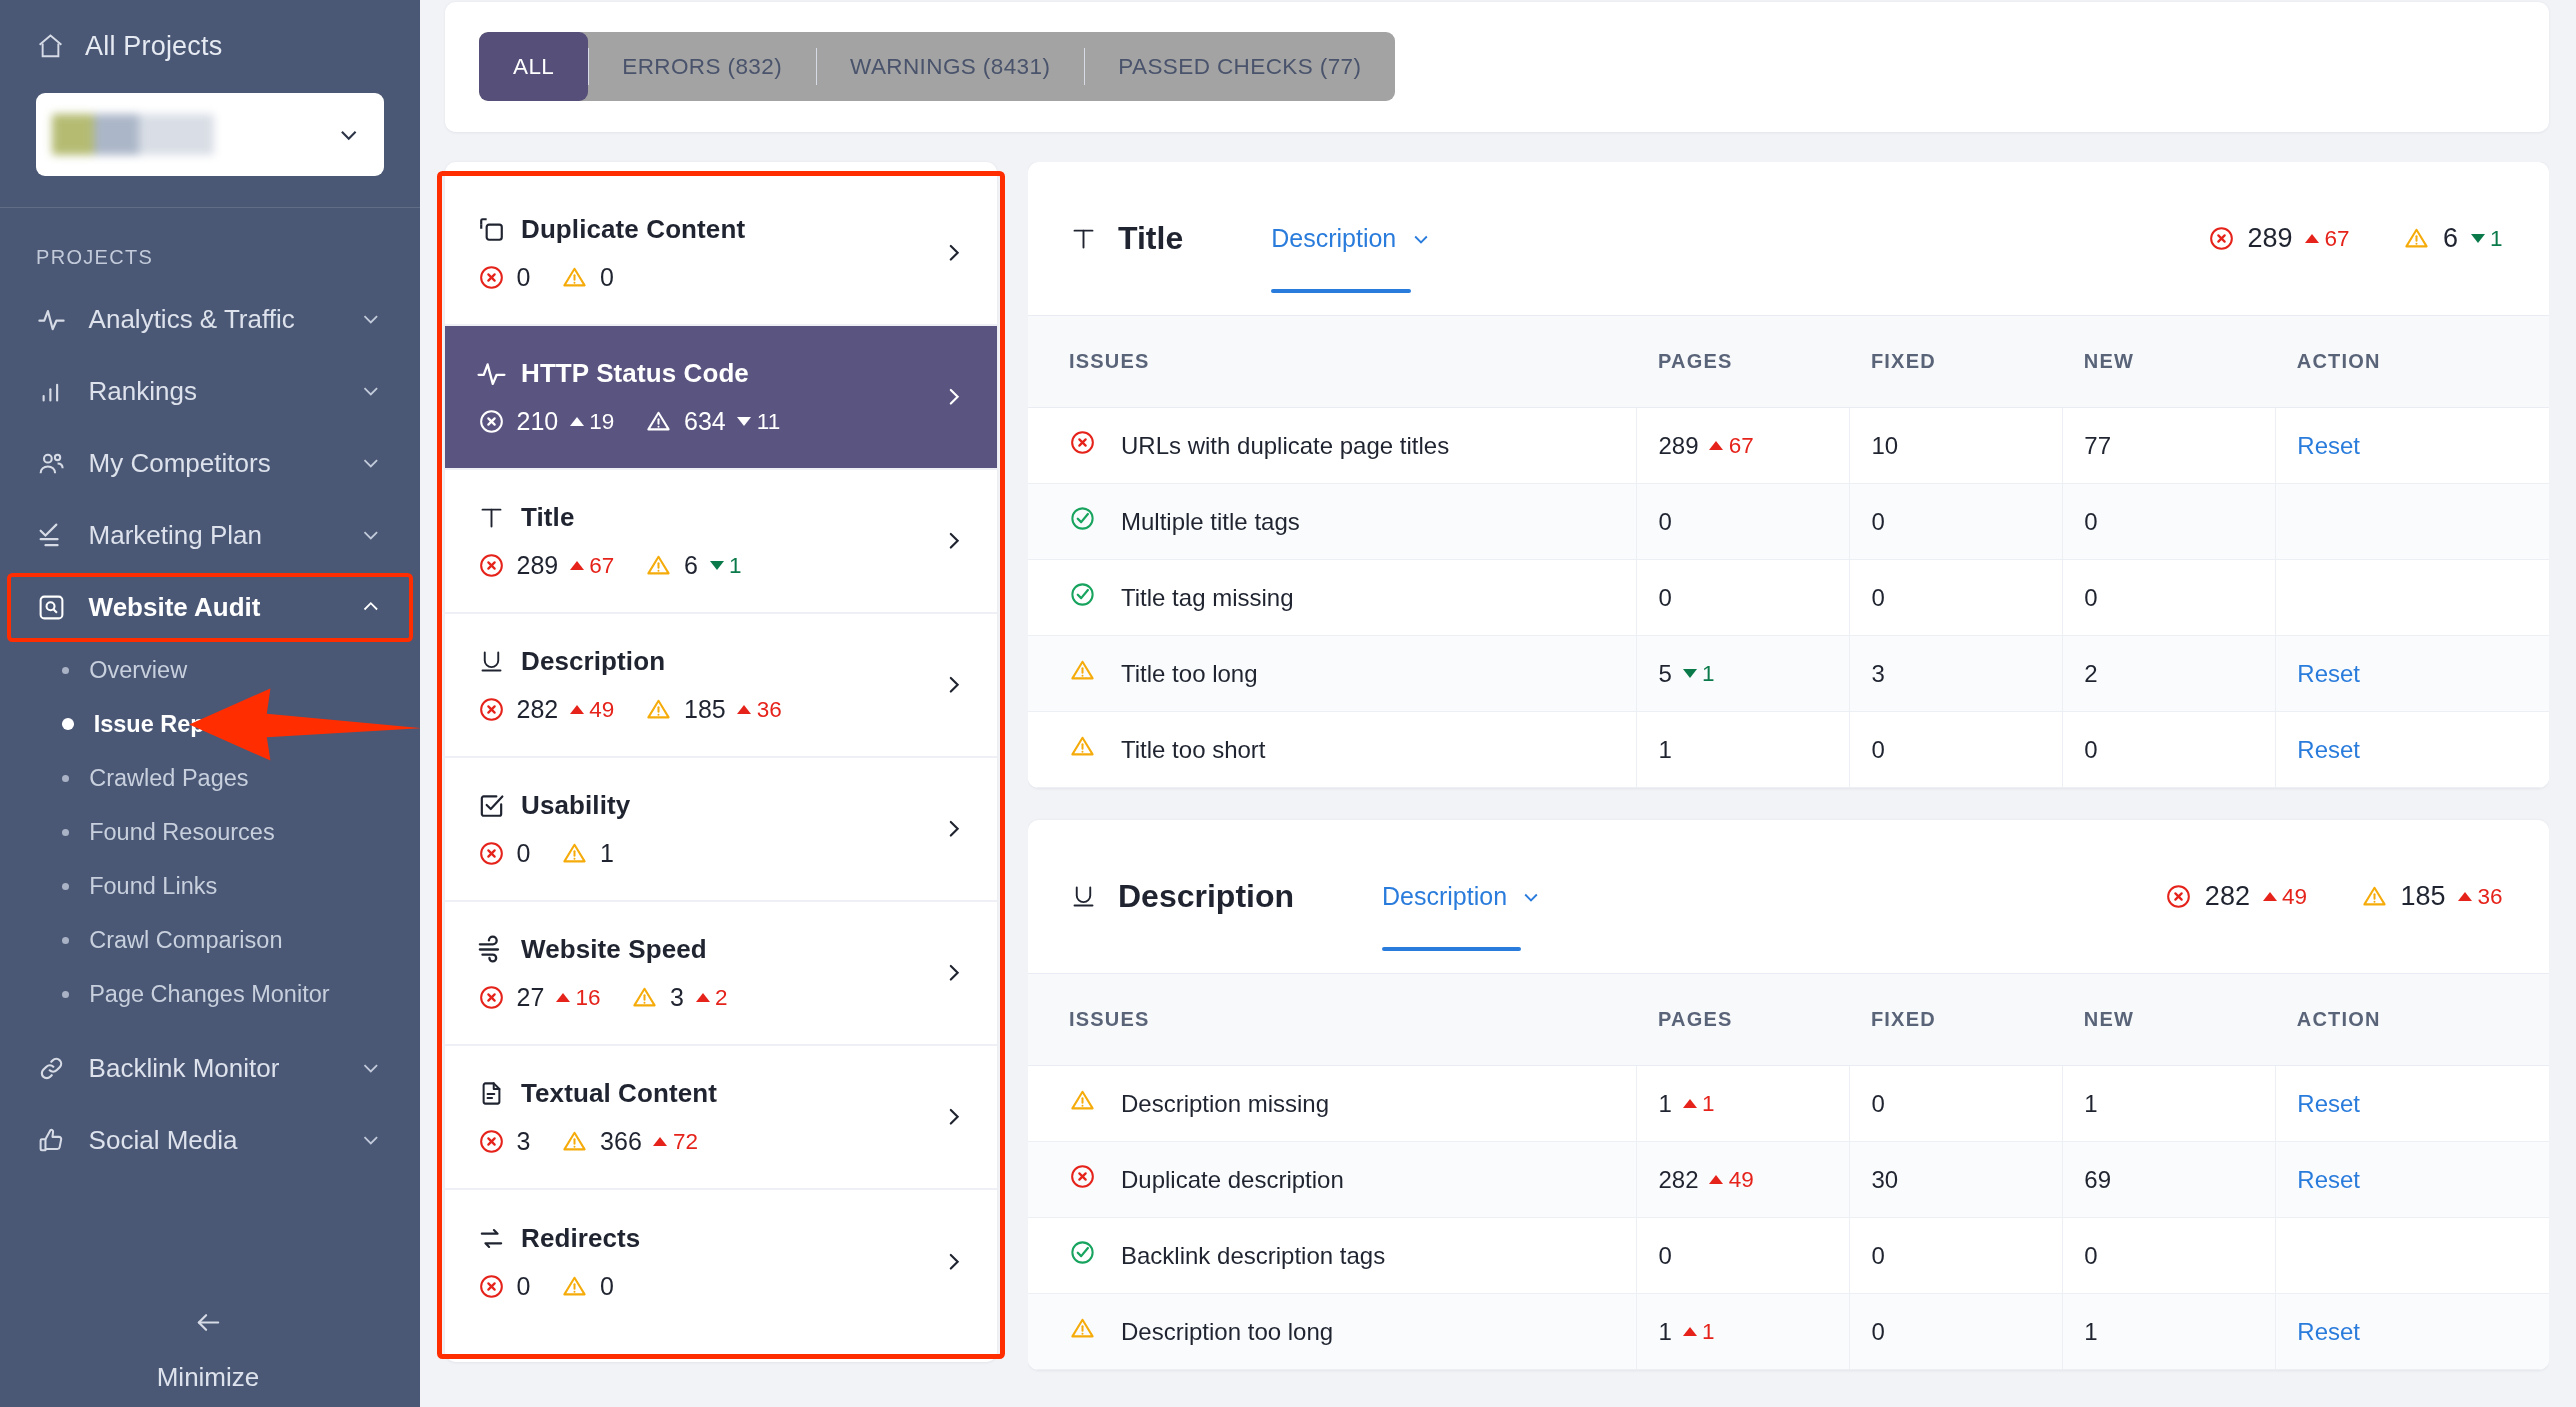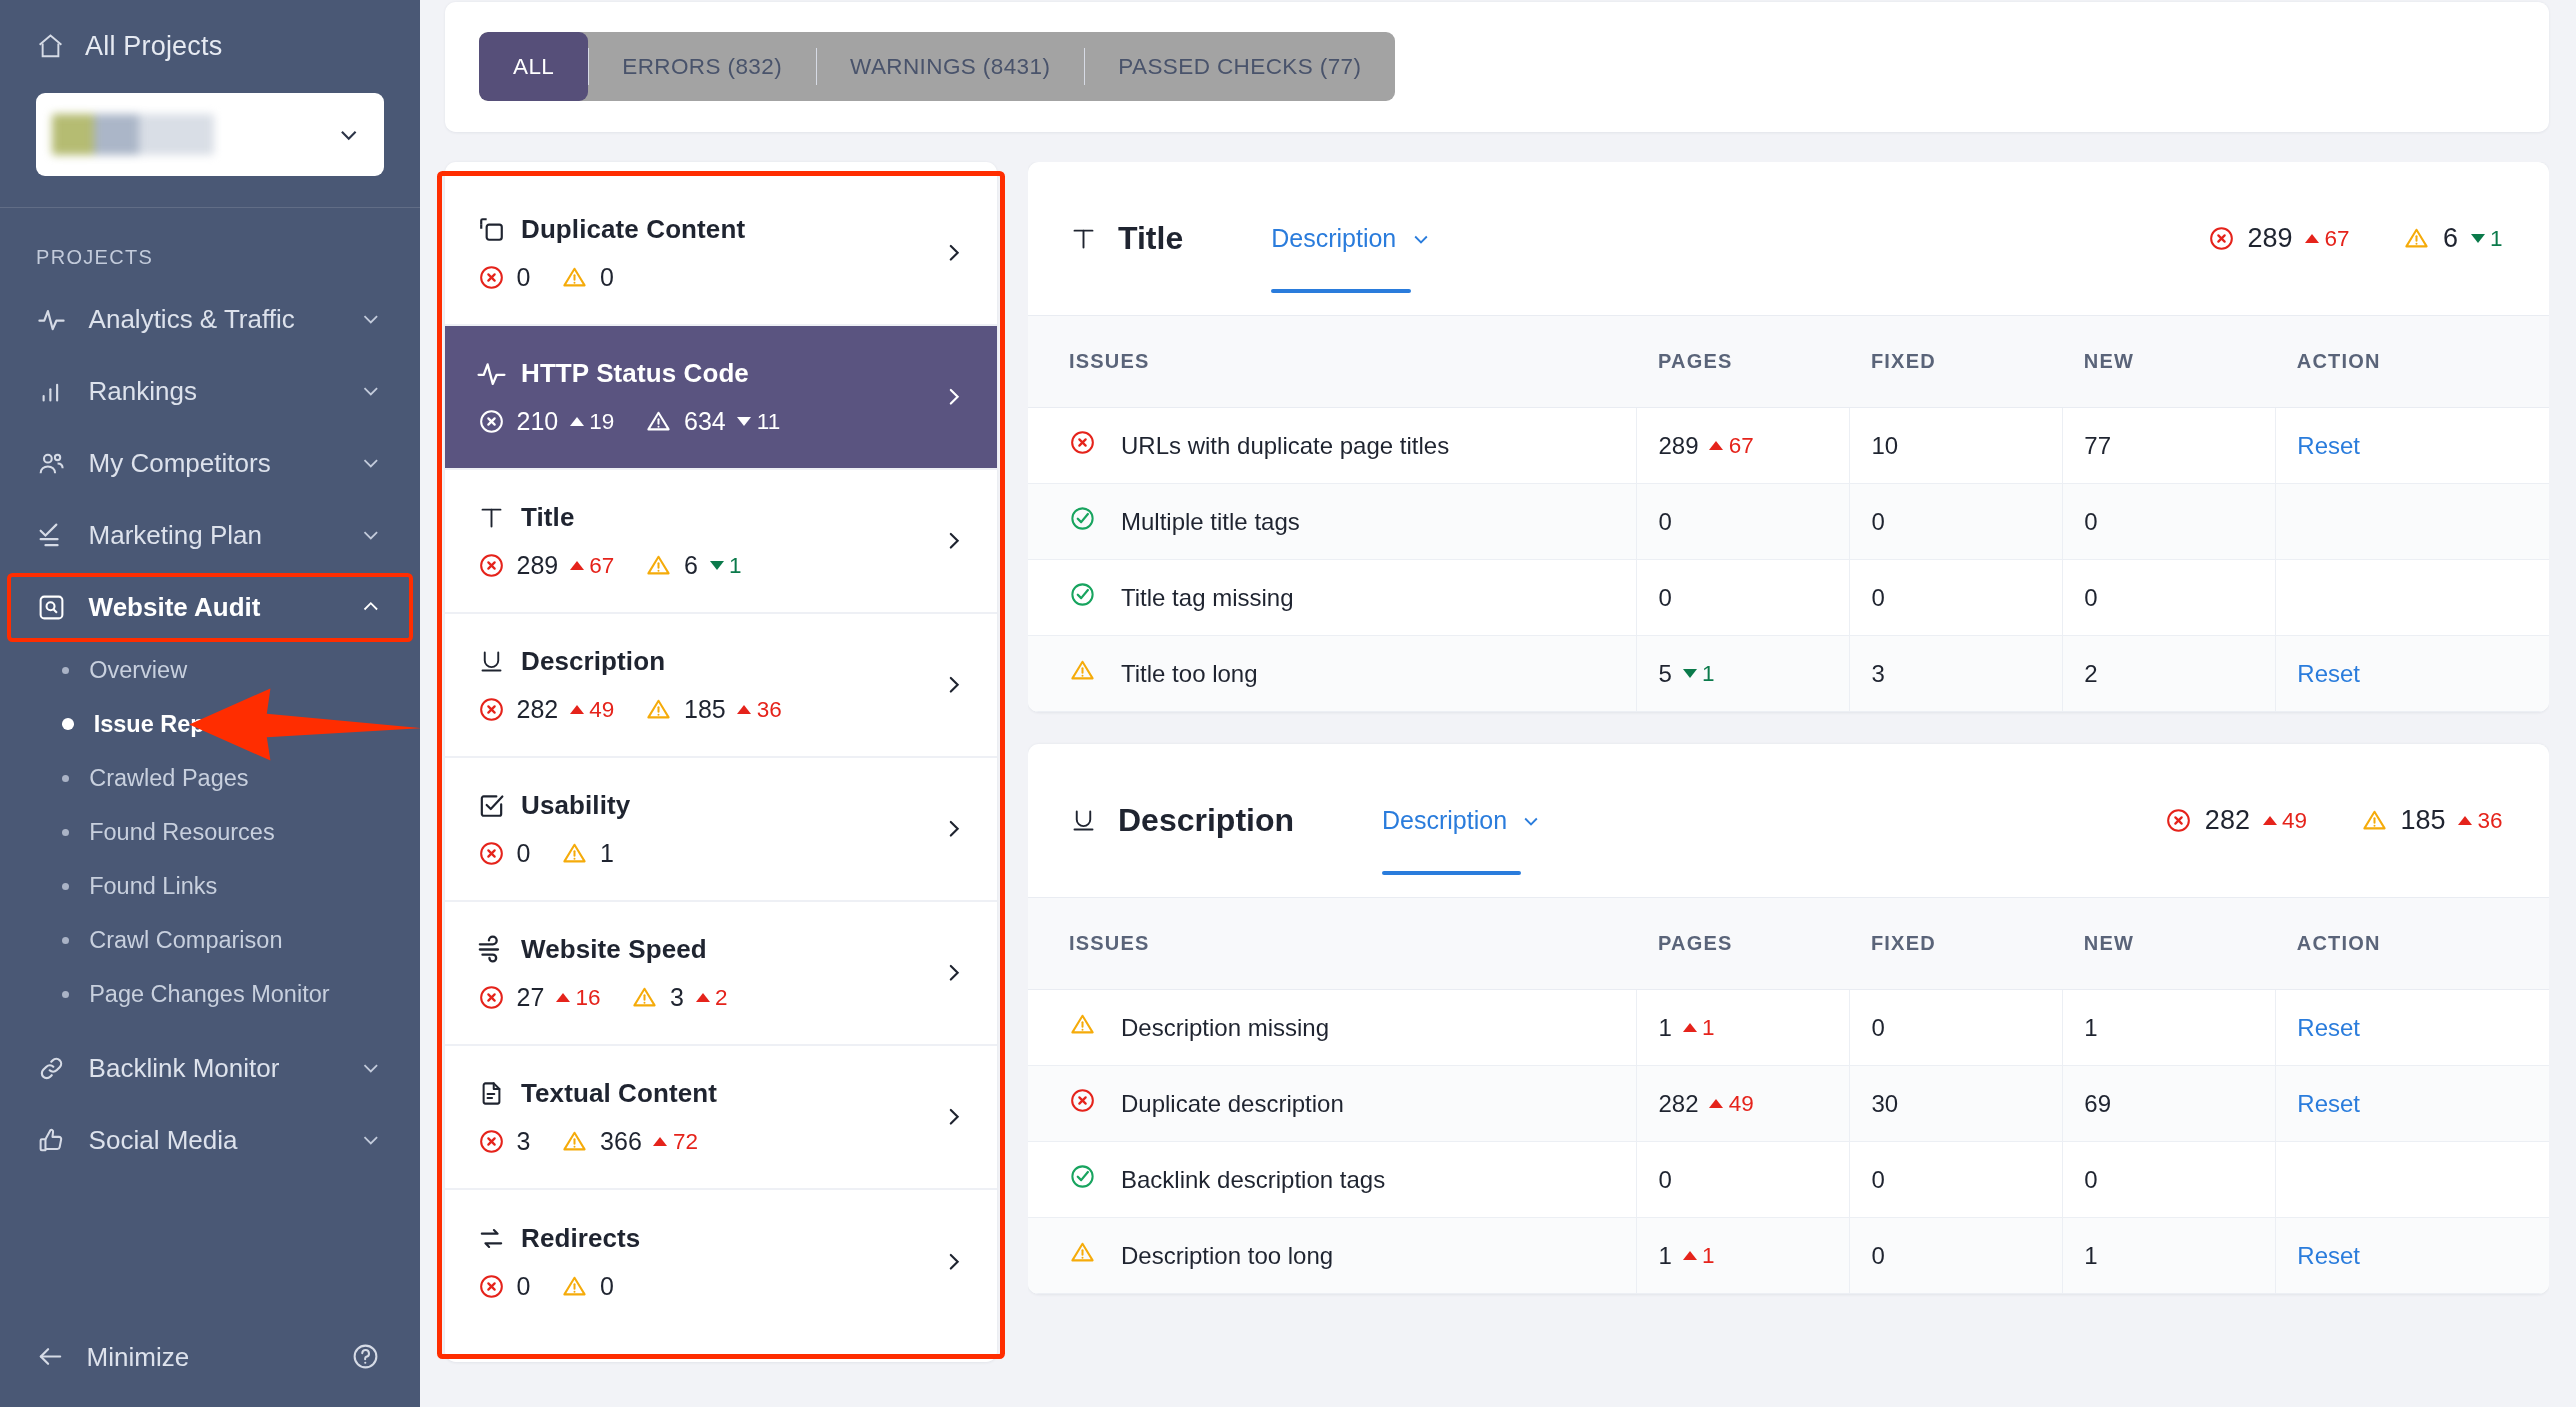--- a/index.html
+++ b/index.html
@@ -56,21 +56,21 @@
   .sub-item {
     display: flex; align-items: center; height: 54px;
     padding-left: 62px; gap: 20px; cursor: pointer;
   }
   .sub-item .dot { width: 7.2px; height: 7.2px; border-radius: 50%; background: #aab3c6; flex:none; }
   .sub-item .txt { font-size: 23.5px; color: #c8d0de; }
   .sub-item.active .dot { width: 11.7px; height: 11.7px; background: #ffffff; }
   .sub-item.active .txt { color: #ffffff; font-weight: 700; }
   .sb-bottom {
     height: 99px; display: flex; align-items: center;
-    padding: 0 40px 0 36px; gap: 21.6px;
+    padding: 0 40px 0 36px; gap: 21.6px; flex-direction: column;
   }
   .sb-bottom .txt { flex: 1; font-size: 26px; color: #dde2ec; }
   .arrow-annotation { position: absolute; pointer-events: none; }
 
   
   .main { flex: 1; height: 1407px; position: relative; padding: 0; overflow: hidden; }
 
   .tabs-card {
     position: absolute; left: 25px; top: 1.8px; right: 27px;
     background: #fff; border-radius: 10.8px; height: 130px;
@@ -828,20 +828,40 @@
                     <span class="cell-val">
                       <span>5</span>
                       <span class="delta down">
                         <span class="tri-down"></span>
                         <span>1</span>
                       </span>
                     </span>
                   </td>
        <td class="col-fixed">3</td>
        <td class="col-new">2</td>
+       <td class="col-action"><span class="reset-link">Reset</span></td>
+                </tr>
+                <tr>
+                  <td class="col-issues">
+                    <span class="issue-cell">
+                      <span><svg width="27" height="27" viewBox="0 0 24 24" fill="none">
+                          <path d="M12 4.2 21 19H3z" stroke="#f5ab0a" stroke-width="1.8" stroke-linejoin="round"></path>
+                          <path d="M12 10v4" stroke="#f5ab0a" stroke-width="1.8" stroke-linecap="round"></path>
+                          <circle cx="12" cy="16.6" r="0.9" fill="#f5ab0a"></circle>
+                        </svg></span>
+                      <span>Title too short</span>
+                    </span>
+                  </td>
+       <td class="col-pages">
+                    <span class="cell-val">
+                      <span>1</span>
+                    </span>
+                  </td>
+       <td class="col-fixed">0</td>
+       <td class="col-new">0</td>
        <td class="col-action"><span class="reset-link">Reset</span></td>
                 </tr>
               </tbody>
           </table>
         </section>
 
         <section class="panel">
           <div class="panel-head">
             <span class="ph-ico">
               <svg width="27" height="27" viewBox="0 0 24 24" fill="none" stroke="#1f2430" stroke-width="1.7" stroke-linecap="round">

